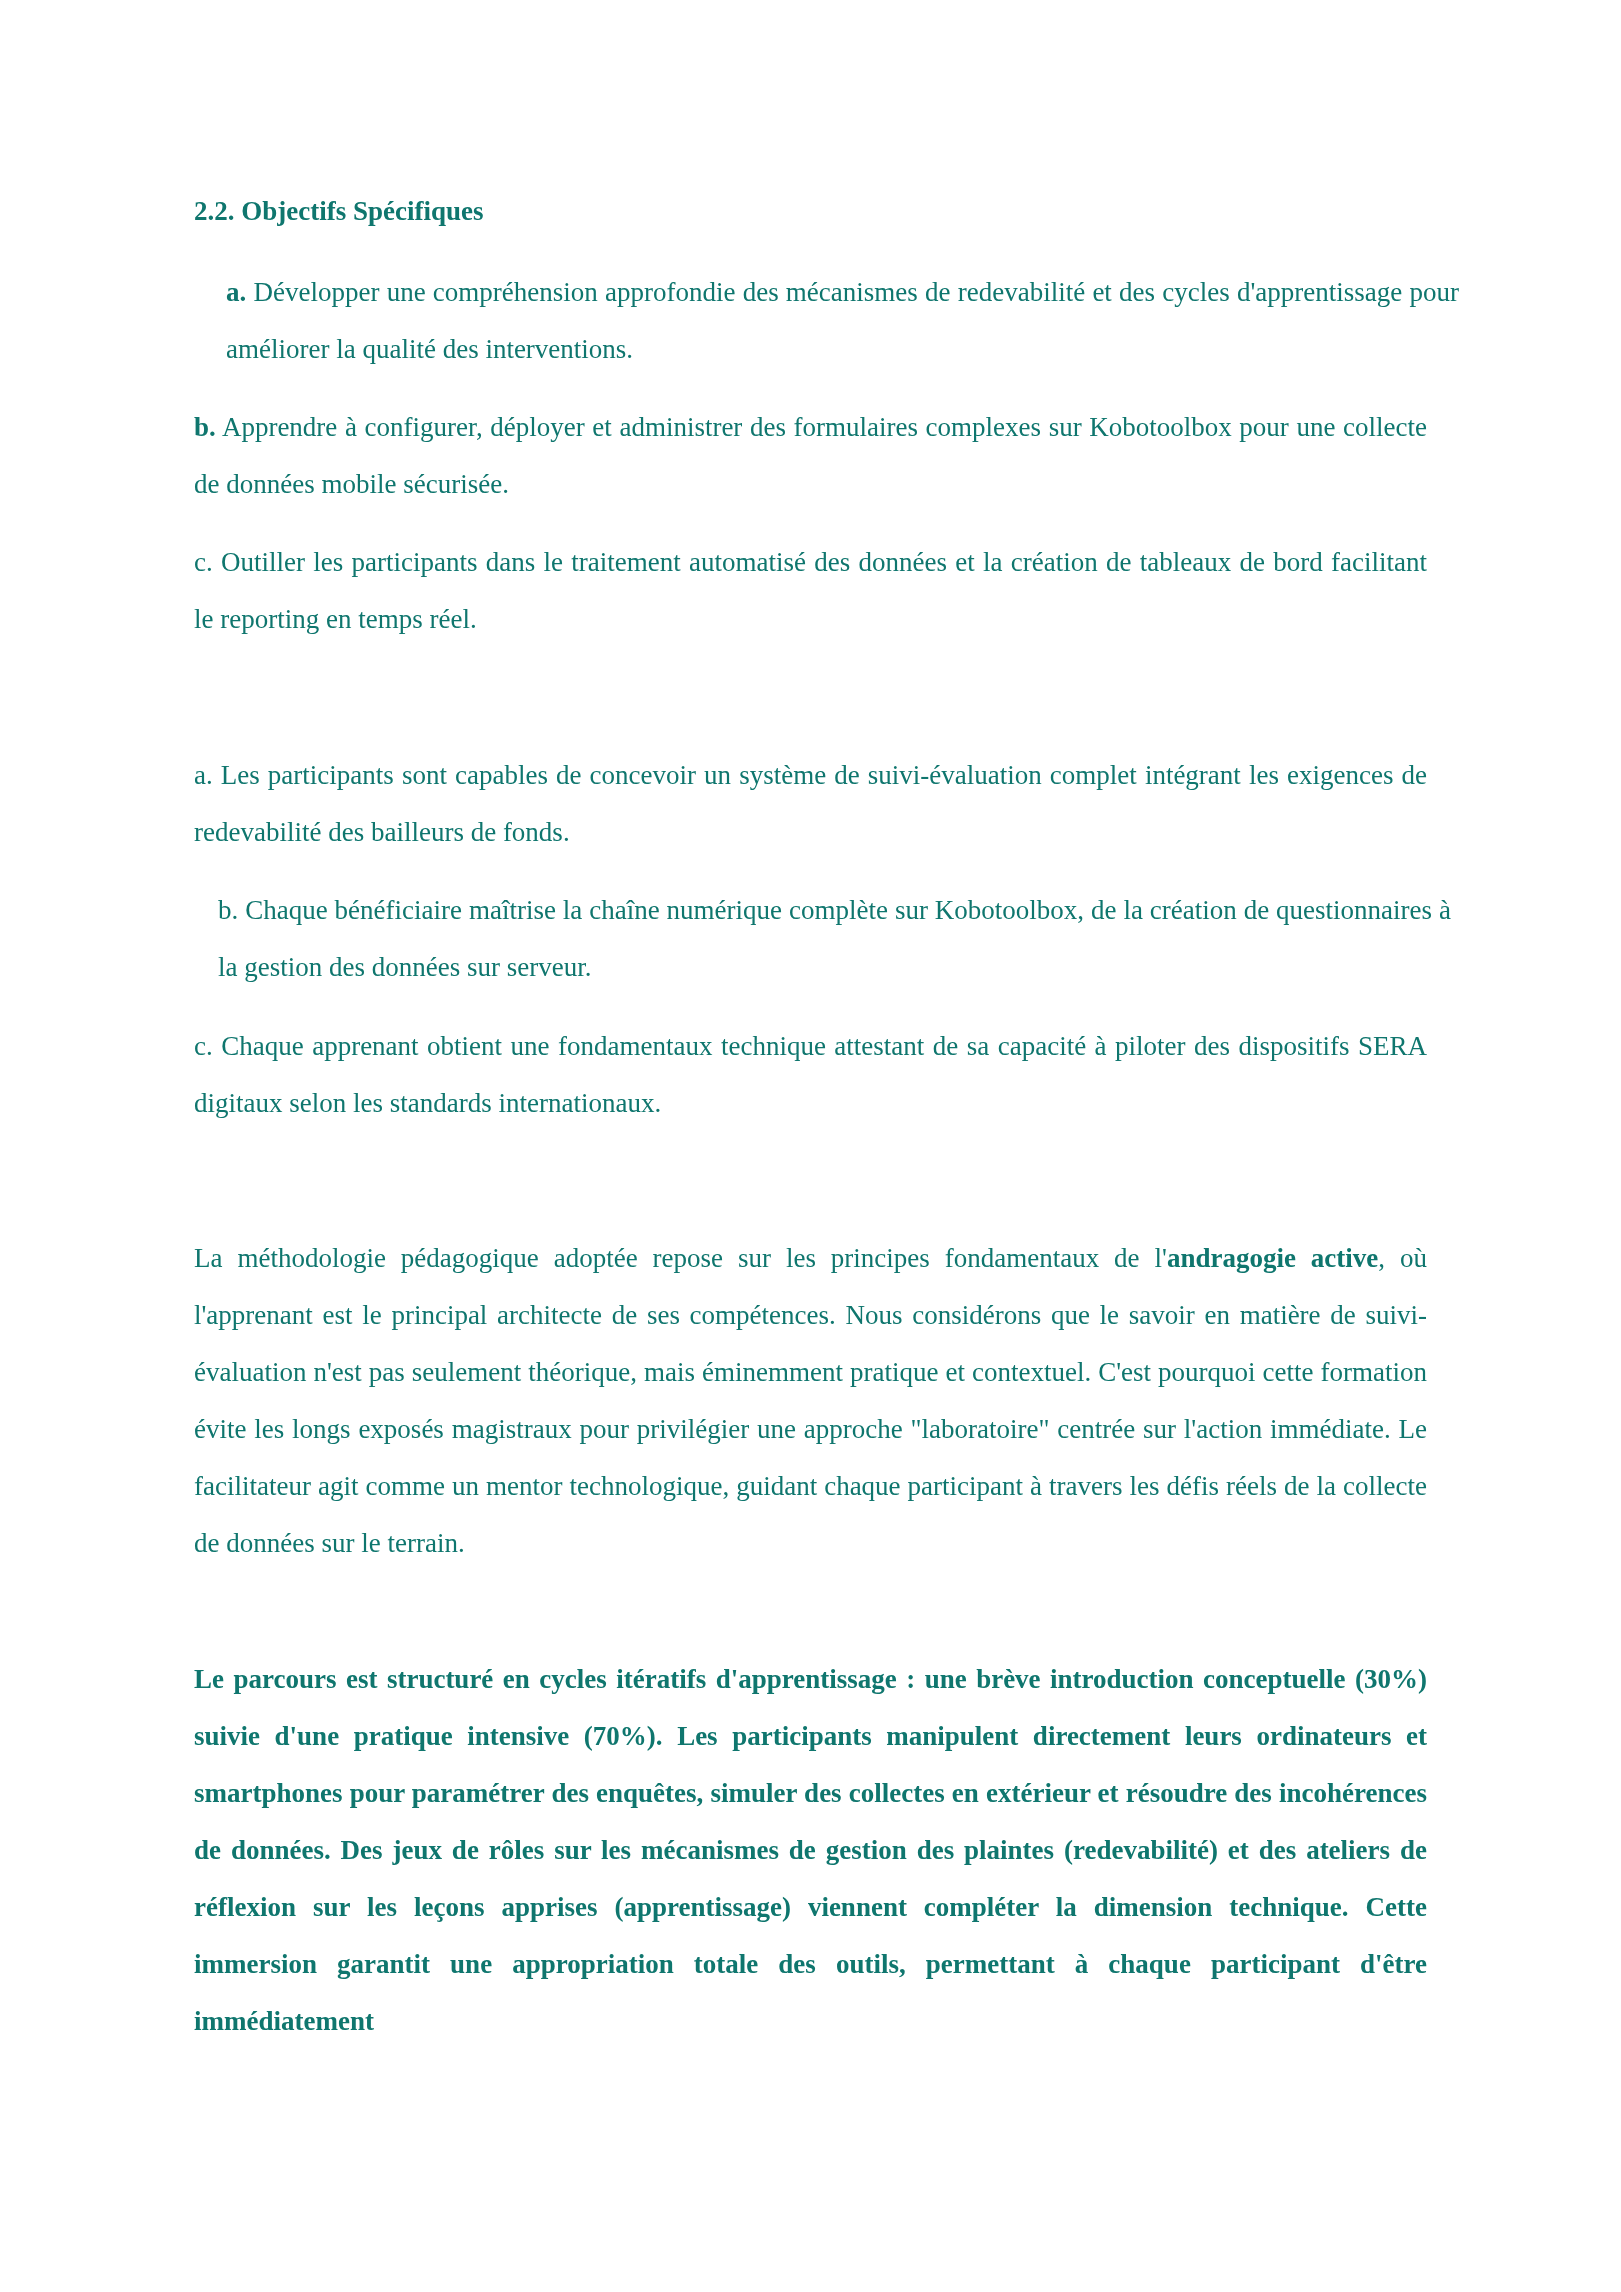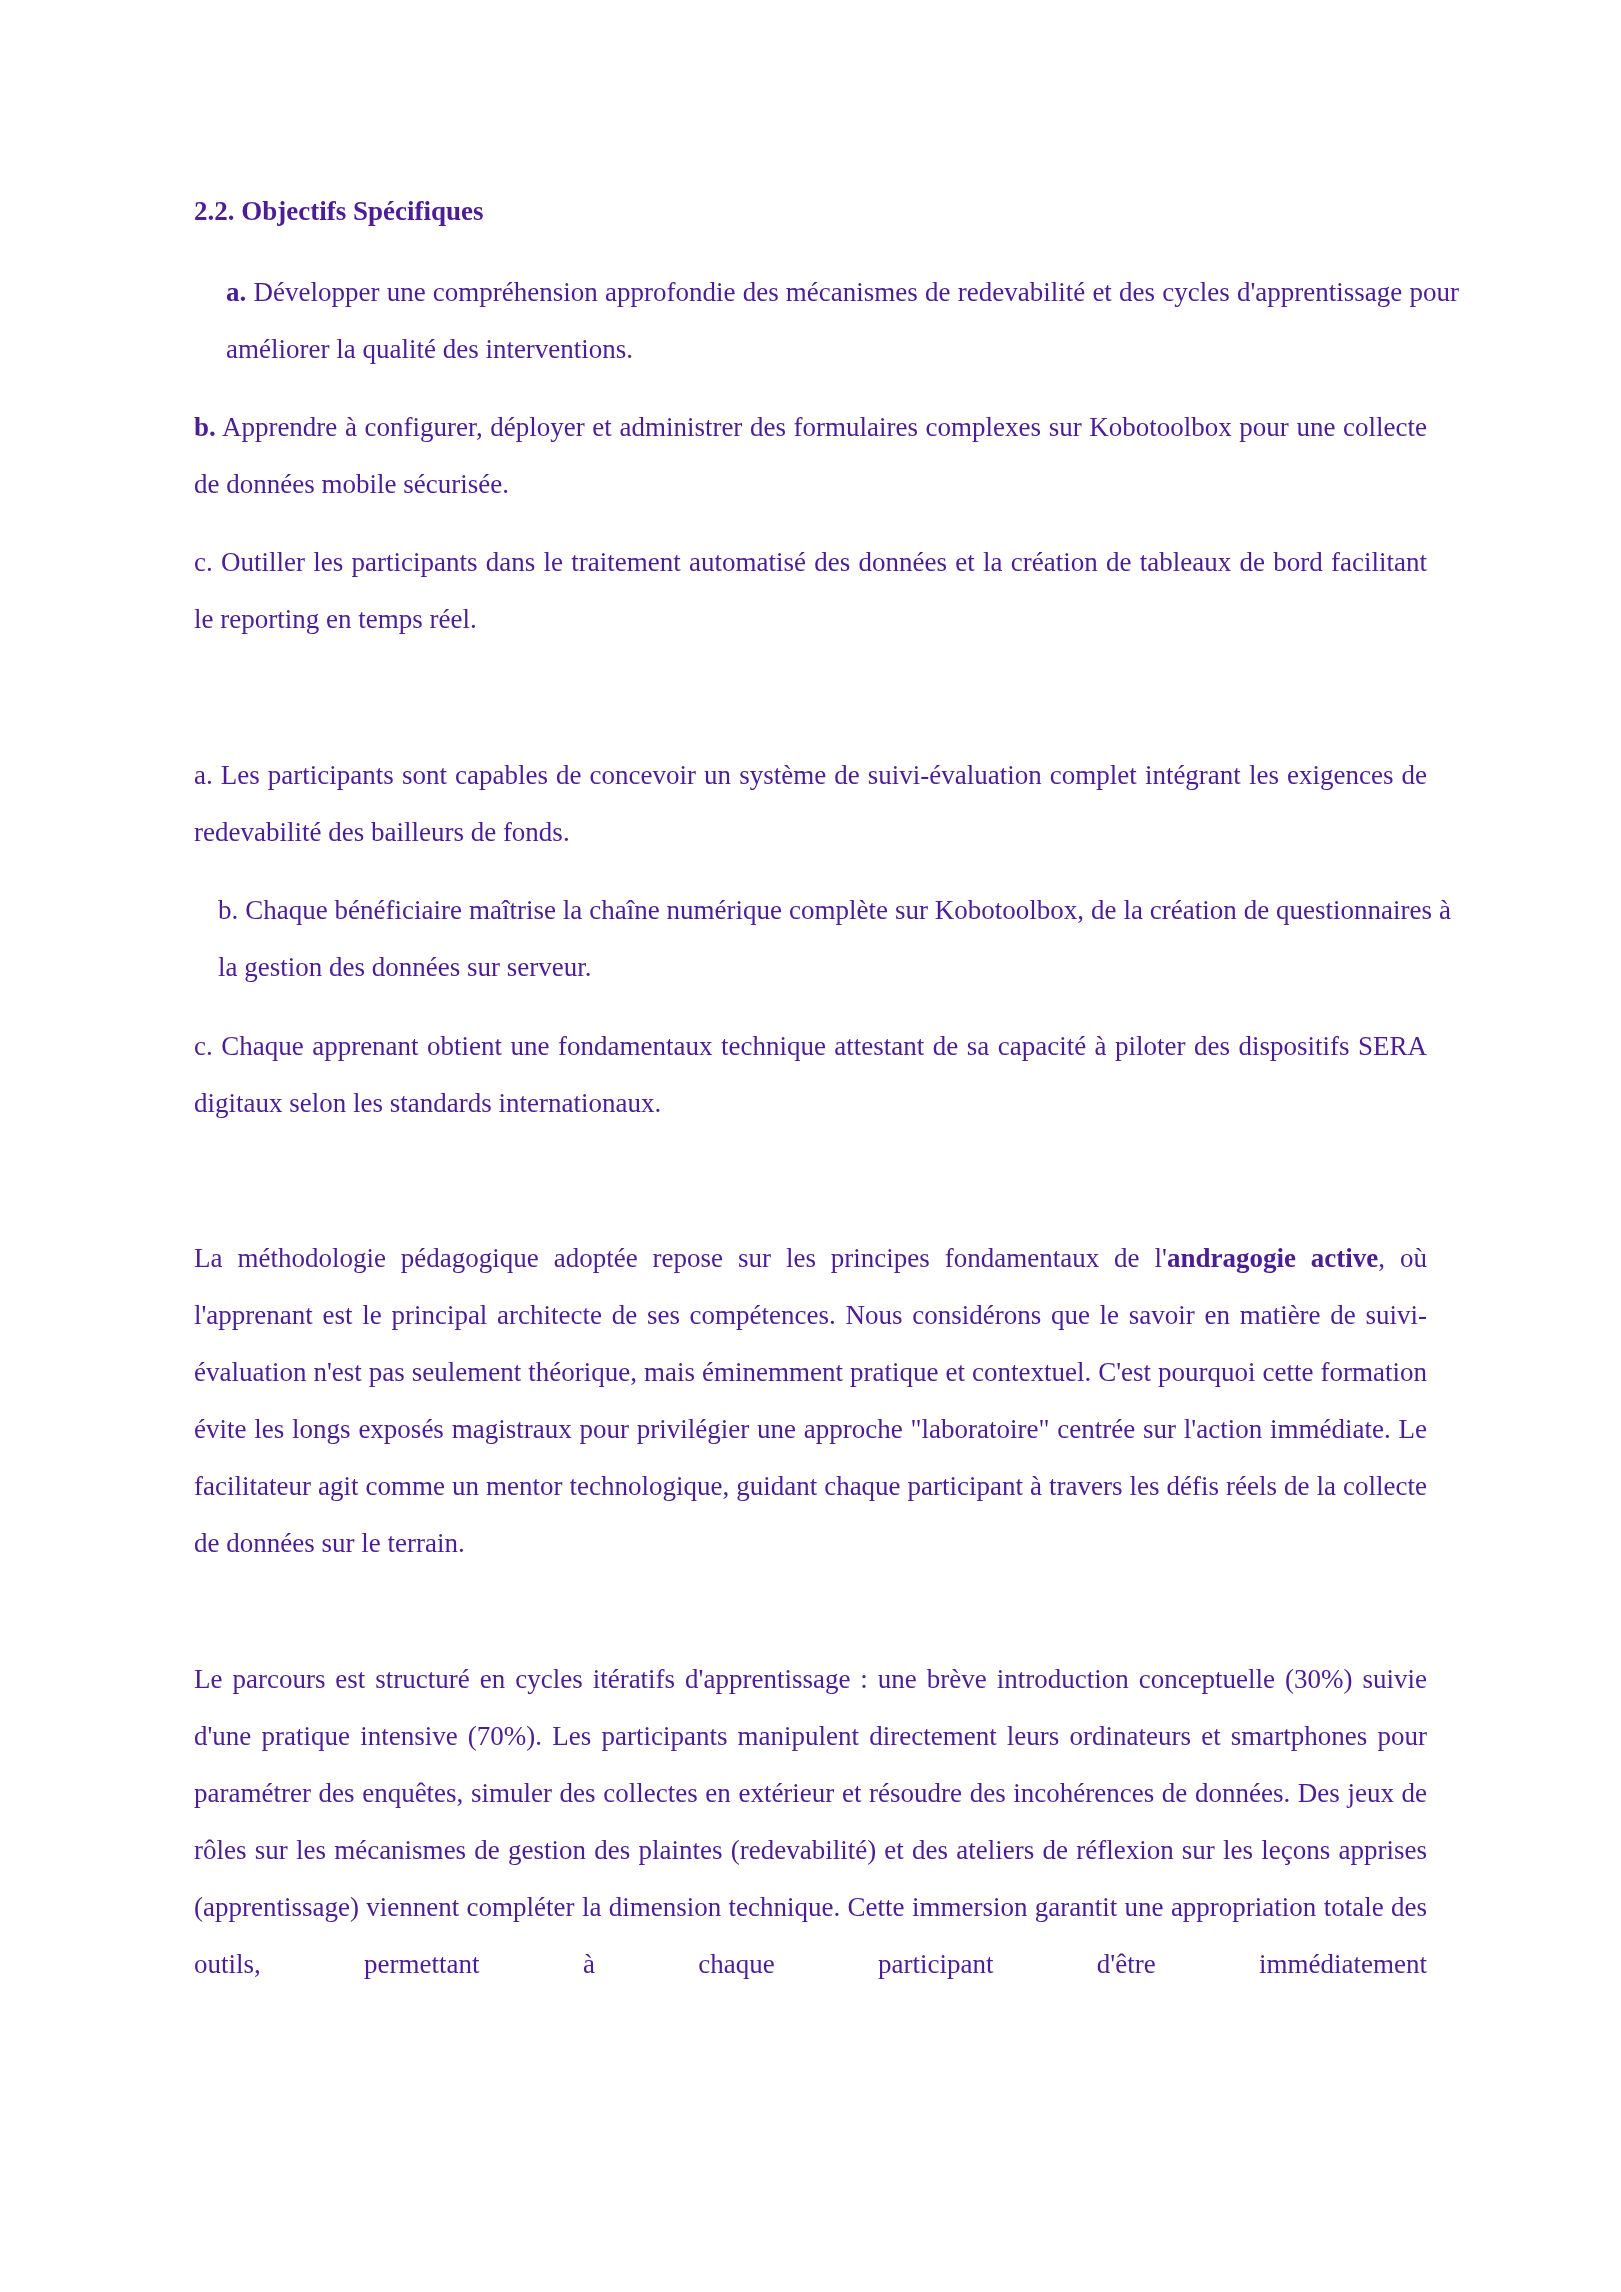--- a/index.html
+++ b/index.html
@@ -1,26 +1,26 @@
 <!DOCTYPE html>
 <html><head>
 <meta charset="utf-8">
 <style>
   html, body { margin: 0; padding: 0; background: #ffffff; }
   body { width: 1621px; height: 2293px; position: relative; overflow: hidden; }
   .page { position: absolute; left: 0; top: 0; width: 1621px; height: 2293px; background: #fff; }
   .blk {
     position: absolute; left: 194px; width: 1233px;
     font-family: "Liberation Serif", "DejaVu Serif", serif;
-    font-size: 27px; line-height: 57px; color: #4c1d95;
+    font-size: 27px; line-height: 57px; color: #0f766e;
     text-align: justify; margin: 0;
   }
   .heading { font-weight: bold; }
   .bold { font-weight: bold; }
-  .last-open { text-align-last: justify; }
+  .last-open { text-align-last: justify; font-weight: bold; }
 </style>
 </head>
 <body>
 
 <div class="page">
 
   <h2 class="blk heading" style="top:183px;">2.2. Objectifs Spécifiques</h2>
 
   <p class="blk" style="top:264px;margin-left:32px;"><span class="bold">a.</span><span> Développer une compréhension approfondie des mécanismes de redevabilité et des cycles d'apprentissage pour améliorer la qualité des interventions.</span></p>
 

